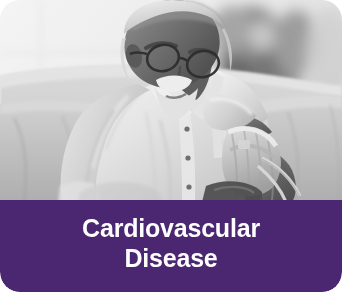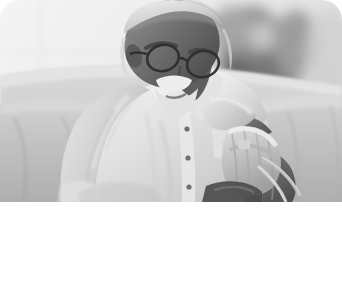--- a/index.html
+++ b/index.html
@@ -286,14 +286,18 @@
       <path d="M214,190 C228,185 246,186 254,193" stroke="#777777" stroke-width="2.4" fill="none" opacity="0.75"></path>
 
       <g opacity="0.35" filter="url(#blurSoft)">
         <ellipse cx="120" cy="198" rx="42" ry="16" fill="#bdbdbd"></ellipse>
       </g>
 
       <rect x="0" y="0" width="342" height="202" fill="none"></rect>
     </svg>
   </div>
 
+  <div class="caption-band">
+    <h2 class="caption-title">Cardiovascular
+Disease</h2>
+  </div>
 
 </div>
 
 </body></html>

